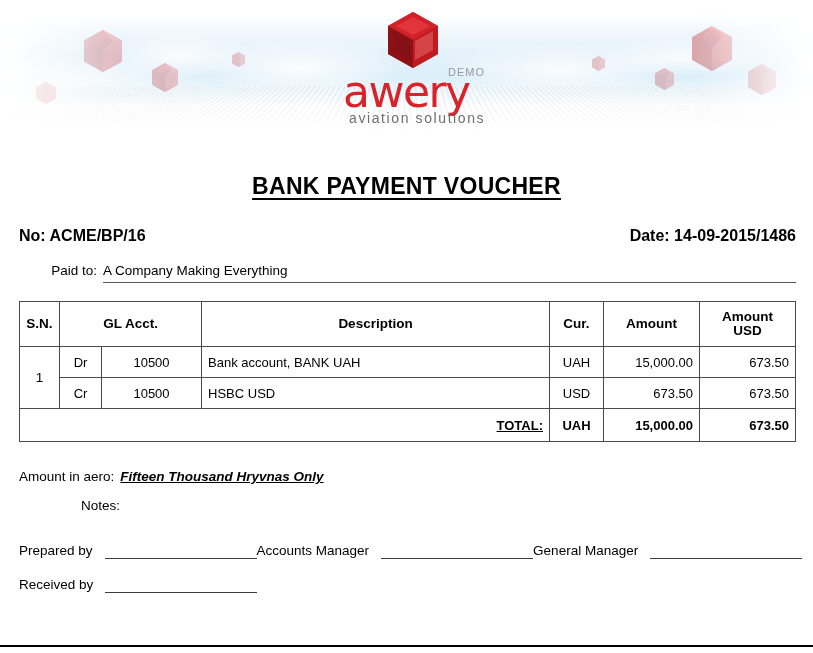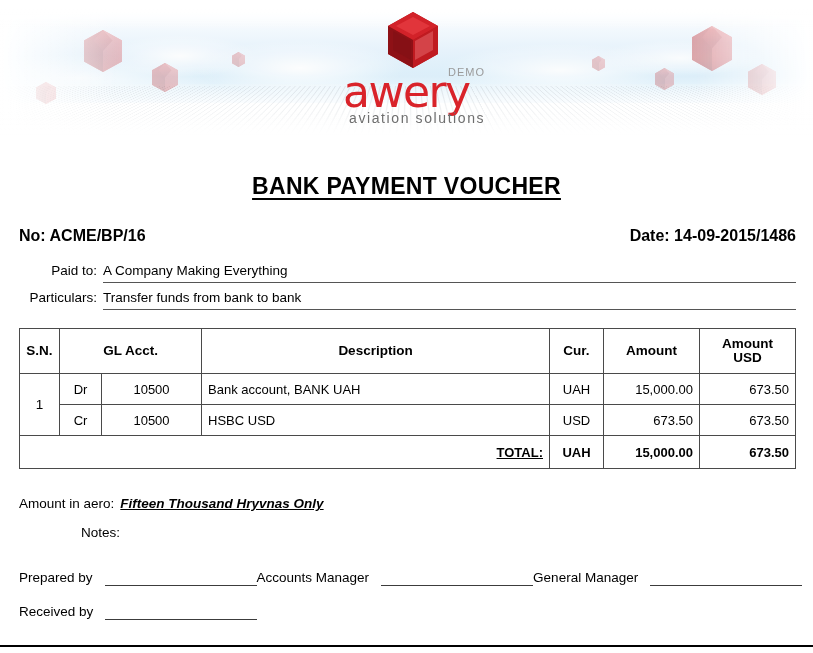--- a/index.html
+++ b/index.html
@@ -383,24 +383,20 @@
       <span>Date:</span>
       <span>14-09-2015/1486</span>
     </div>
   </div>
 
   <div class="field-row r1">
     <div class="field-label">Paid to:</div>
     <div class="field-value">A Company Making Everything</div>
   </div>
 
-  <div class="field-row r2">
-    <div class="field-label">Particulars:</div>
-    <div class="field-value">Transfer funds from bank to bank</div>
-  </div>
 
   <div class="tbl-wrap">
     <table class="voucher">
       <colgroup>
         <col class="c-sn">
           <col class="c-drcr">
           <col class="c-acct">
         <col class="c-desc">
           <col class="c-cur">
           <col class="c-amt">

